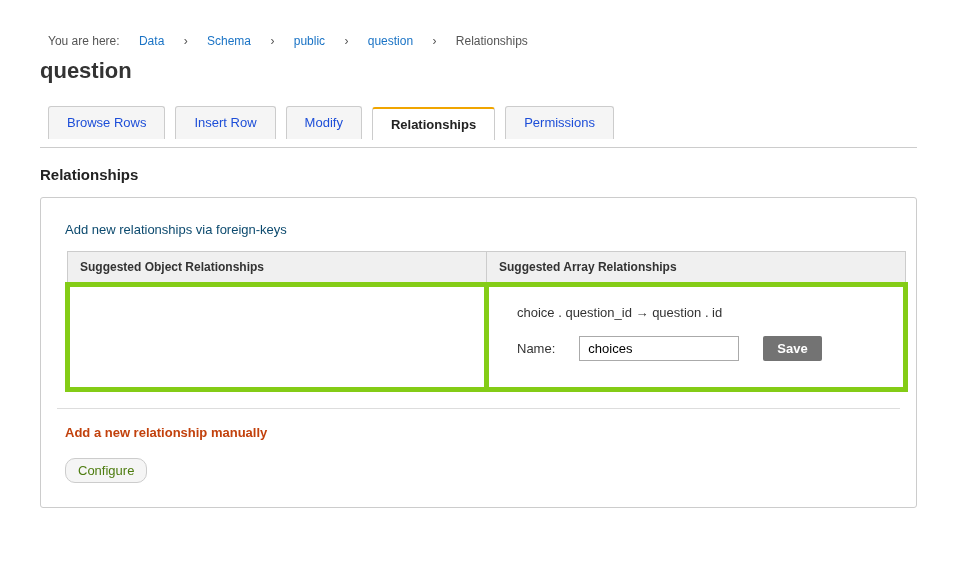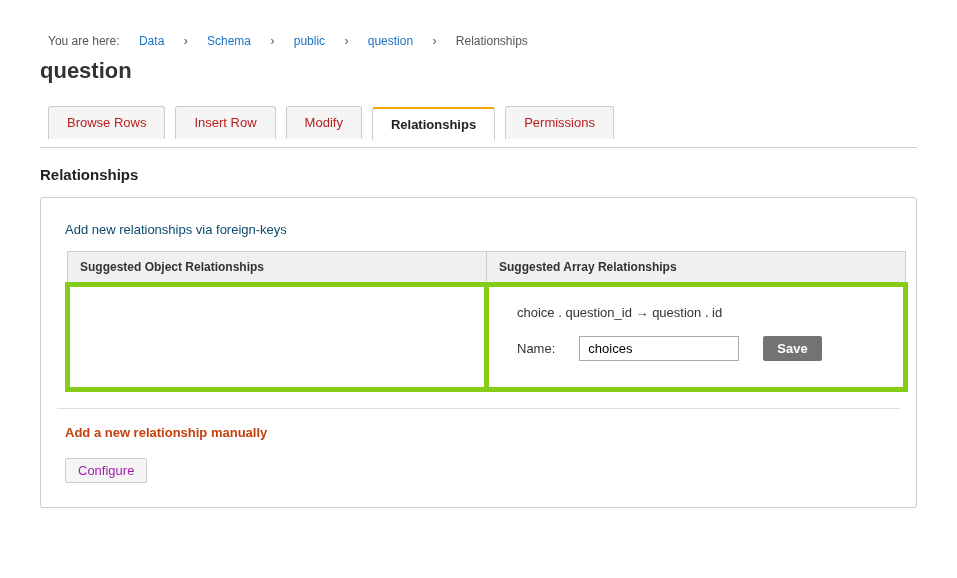--- a/index.html
+++ b/index.html
@@ -29,21 +29,21 @@
     .tabs {
       display: flex;
       border-bottom: 1px solid #ccc;
       margin-bottom: 18px;
     }
     .tab {
       padding: 8px 18px;
       border: 1px solid #ccc;
       border-bottom: none;
       background: #f5f5f5;
-      color: #b91c1c;
+      color: #1d4ed8;
       cursor: pointer;
       font-size: 13px;
       margin-right: 2px;
       border-radius: 3px 3px 0 0;
     }
     .tab.active {
       background: #fff;
       border-top: 2px solid #f0a500;
       font-weight: bold;
       color: #222;
@@ -132,22 +132,22 @@
       margin-bottom: 10px;
       cursor: pointer;
       font-weight: bold;
     }
     .configure-btn {
       background: #f5f5f5;
       border: 1px solid #ccc;
       padding: 4px 12px;
       font-size: 13px;
       cursor: pointer;
-      border-radius: 2px;
-      color: #a21caf;
+      border-radius: 10px;
+      color: #4d7c0f;
     }
   </style>
 </head>
 <body>
 
 <div class="breadcrumb">
   <span>You are here: </span>
   <a href="#">Data</a>
   <span> › </span>
   <a href="#">Schema</a>

